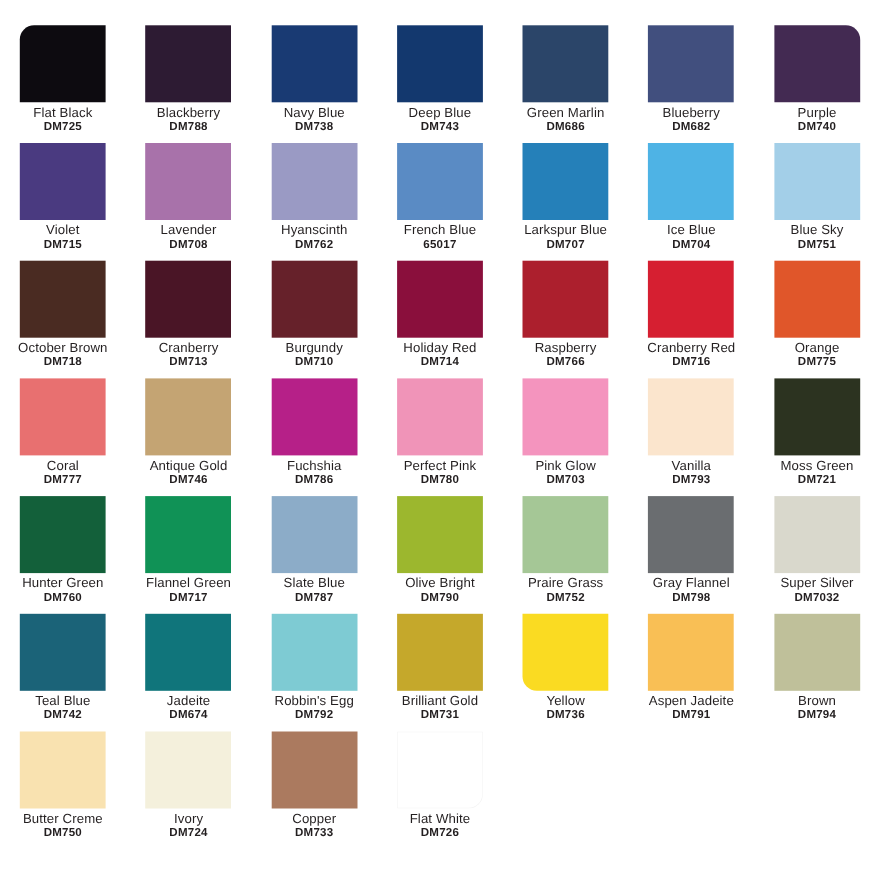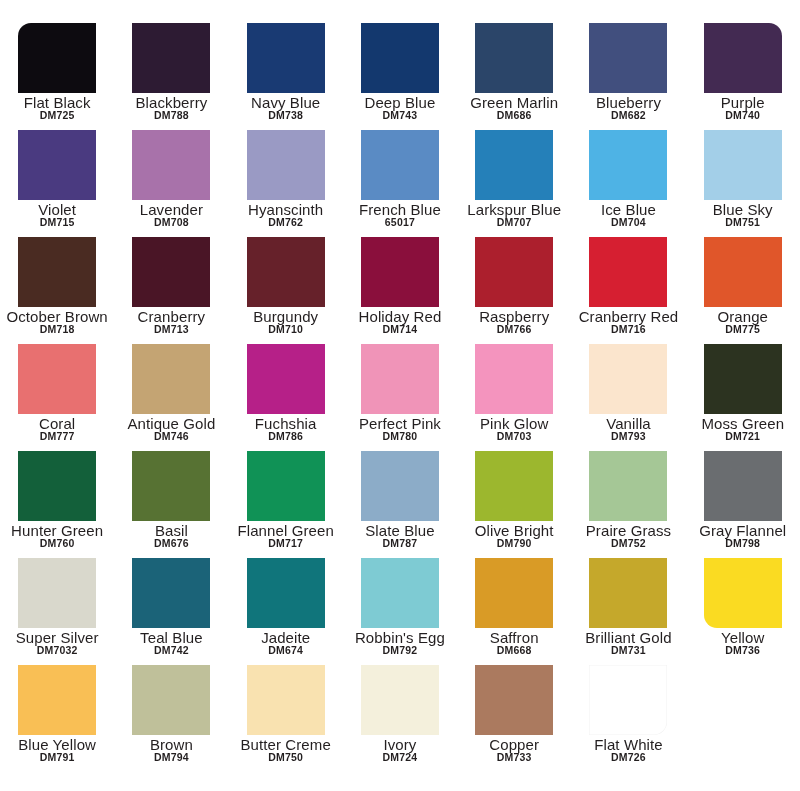--- a/index.html
+++ b/index.html
@@ -56,21 +56,21 @@
     box-shadow: inset 0 0 0 0.6px rgba(0,0,0,0.05);
   }
 
   
   .corner-tl .swatch-chip { border-top-left-radius: 13px; }
   .corner-tr .swatch-chip { border-top-right-radius: 13px; }
   .corner-bl .swatch-chip { border-bottom-left-radius: 13px; }
   .corner-br .swatch-chip { border-bottom-right-radius: 13px; }
 
   .swatch-name {
-    font-size: 15px;
+    font-size: 12px;
     line-height: 13px;
     color: #231f20;
     text-align: center;
     letter-spacing: 0.1px;
     white-space: nowrap;
   }
 
   .swatch-code {
     font-size: 10.5px;
     line-height: 13px;
@@ -225,25 +225,20 @@
         <div class="swatch-chip" style="background-color: rgb(44, 51, 32);"></div>
         <div class="swatch-name">Moss Green</div>
         <div class="swatch-code">DM721</div>
       </div>
       <div class="swatch-cell">
         <div class="swatch-chip" style="background-color: rgb(19, 96, 58);"></div>
         <div class="swatch-name">Hunter Green</div>
         <div class="swatch-code">DM760</div>
       </div>
       <div class="swatch-cell">
-        <div class="swatch-chip" style="background-color: rgb(87, 114, 51);"></div>
-        <div class="swatch-name">Basil</div>
-        <div class="swatch-code">DM676</div>
-      </div>
-      <div class="swatch-cell">
         <div class="swatch-chip" style="background-color: rgb(16, 146, 86);"></div>
         <div class="swatch-name">Flannel Green</div>
         <div class="swatch-code">DM717</div>
       </div>
       <div class="swatch-cell">
         <div class="swatch-chip" style="background-color: rgb(140, 172, 200);"></div>
         <div class="swatch-name">Slate Blue</div>
         <div class="swatch-code">DM787</div>
       </div>
       <div class="swatch-cell">
@@ -273,39 +268,34 @@
       </div>
       <div class="swatch-cell">
         <div class="swatch-chip" style="background-color: rgb(16, 117, 123);"></div>
         <div class="swatch-name">Jadeite</div>
         <div class="swatch-code">DM674</div>
       </div>
       <div class="swatch-cell">
         <div class="swatch-chip" style="background-color: rgb(126, 203, 211);"></div>
         <div class="swatch-name">Robbin's Egg</div>
         <div class="swatch-code">DM792</div>
-      </div>
-      <div class="swatch-cell">
-        <div class="swatch-chip" style="background-color: rgb(217, 155, 38);"></div>
-        <div class="swatch-name">Saffron</div>
-        <div class="swatch-code">DM668</div>
       </div>
       <div class="swatch-cell">
         <div class="swatch-chip" style="background-color: rgb(197, 168, 43);"></div>
         <div class="swatch-name">Brilliant Gold</div>
         <div class="swatch-code">DM731</div>
       </div>
       <div class="swatch-cell corner-bl">
         <div class="swatch-chip" style="background-color: rgb(250, 219, 34);"></div>
         <div class="swatch-name">Yellow</div>
         <div class="swatch-code">DM736</div>
       </div>
       <div class="swatch-cell">
         <div class="swatch-chip" style="background-color: rgb(249, 191, 85);"></div>
-        <div class="swatch-name">Blue Yellow</div>
+        <div class="swatch-name">Aspen Jadeite</div>
         <div class="swatch-code">DM791</div>
       </div>
       <div class="swatch-cell">
         <div class="swatch-chip" style="background-color: rgb(191, 192, 154);"></div>
         <div class="swatch-name">Brown</div>
         <div class="swatch-code">DM794</div>
       </div>
       <div class="swatch-cell">
         <div class="swatch-chip" style="background-color: rgb(249, 226, 176);"></div>
         <div class="swatch-name">Butter Creme</div>

